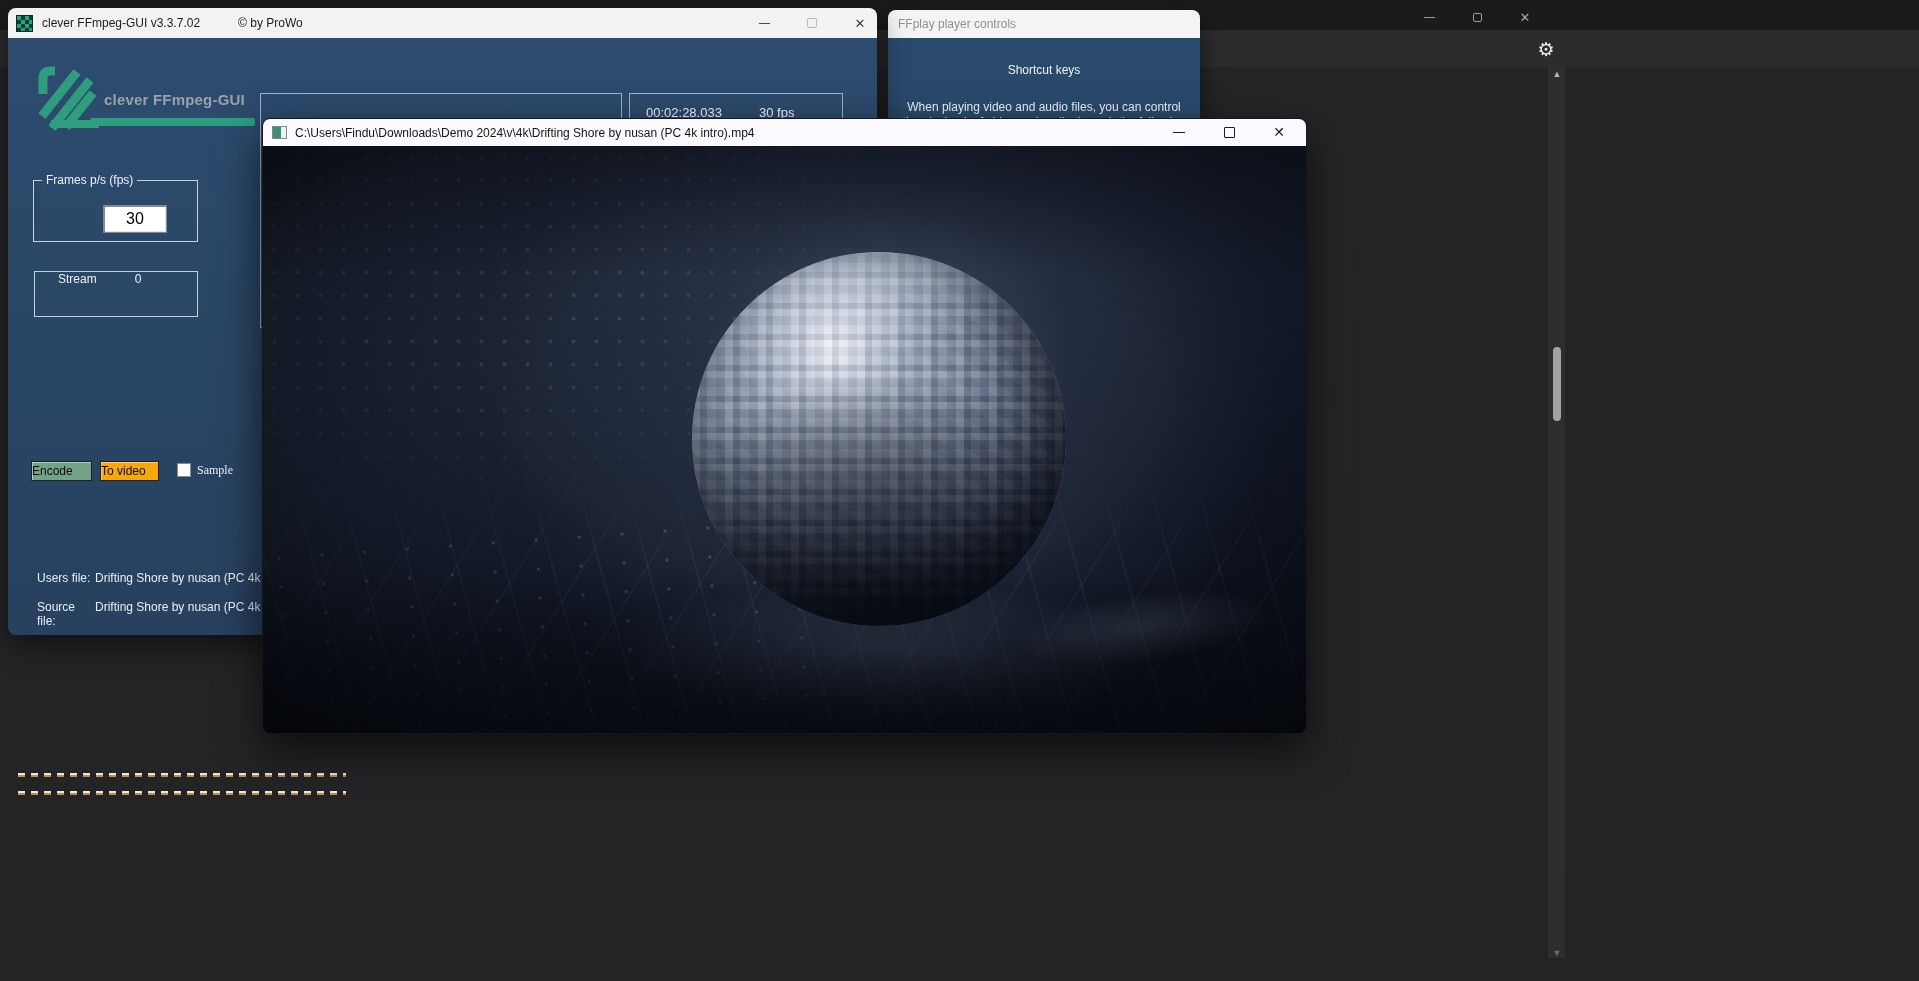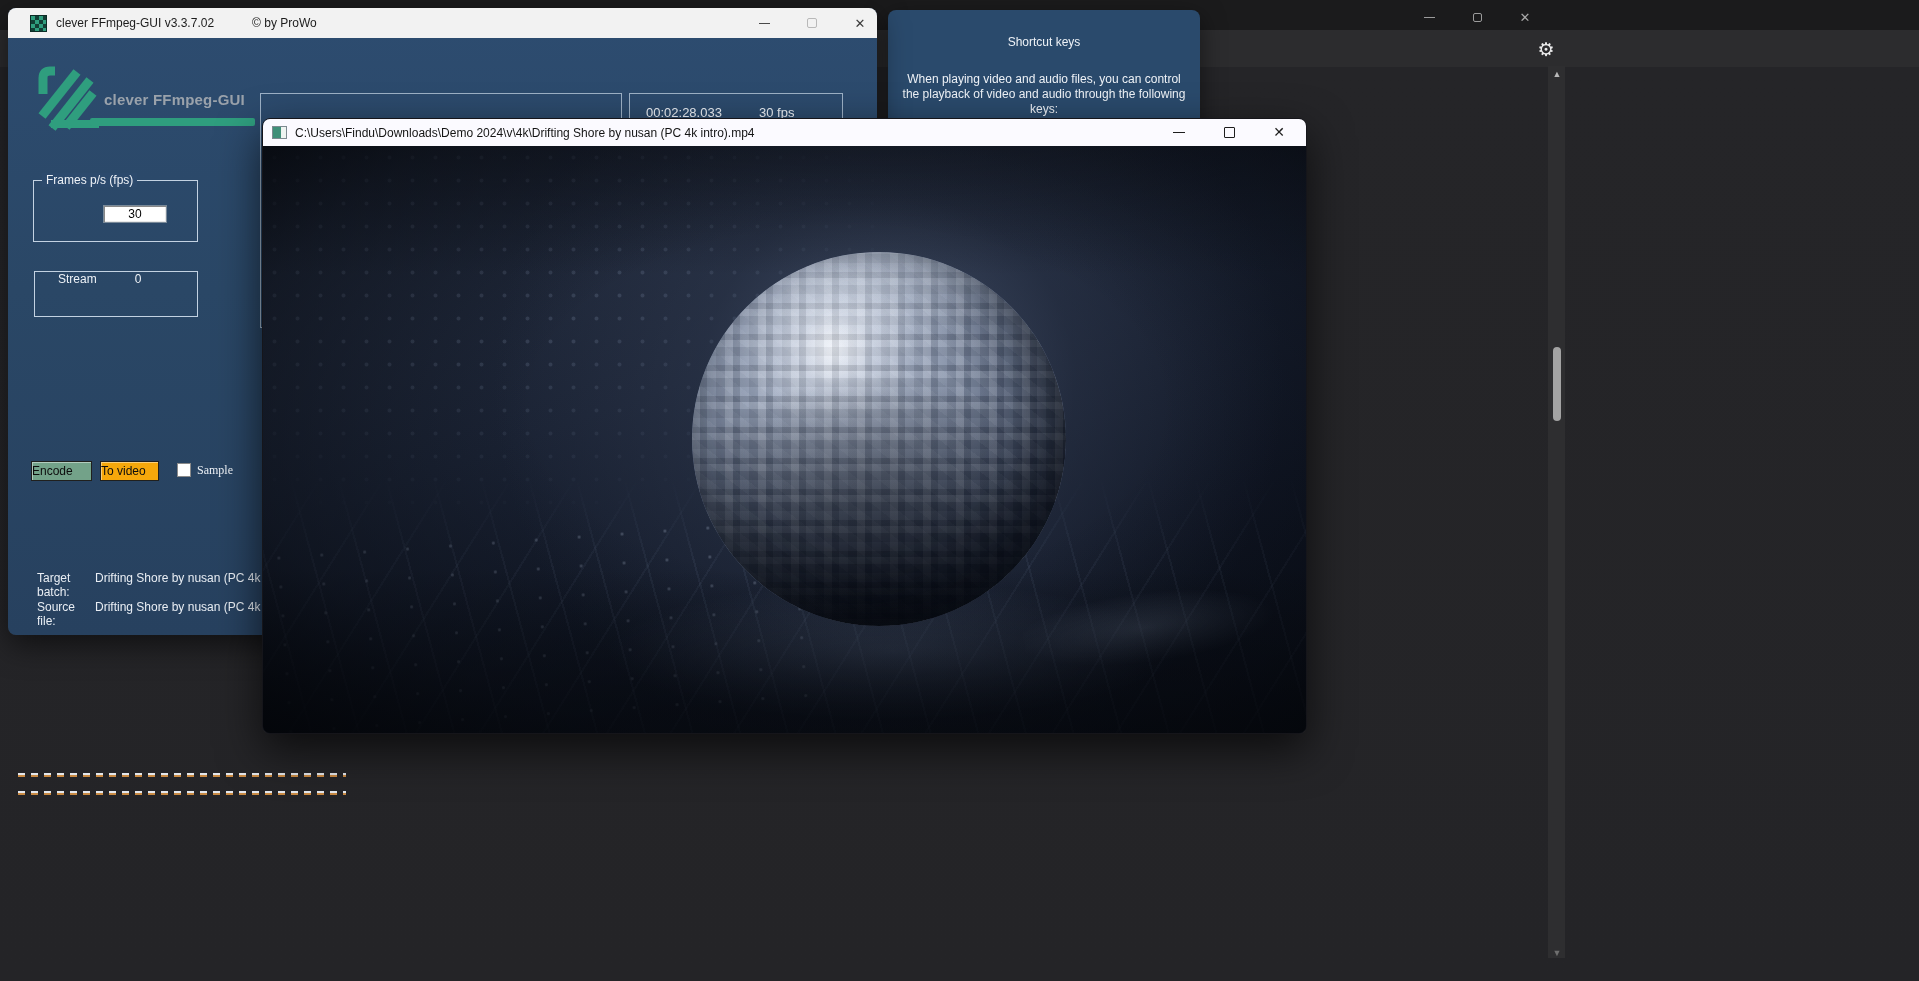--- a/index.html
+++ b/index.html
@@ -32,21 +32,21 @@
       repeating-linear-gradient(90deg,#c98a43 0 7px,rgba(0,0,0,0) 7px 13px);
     background-size:100% 2px,100% 2px; background-position:0 0,0 2px; background-repeat:no-repeat; }
   .dash-1 { top:773px; } .dash-2 { top:791px; }
 
   
   .titlebar-btn { display:inline-flex; align-items:center; justify-content:center; width:30px; height:22px; }
 
   
   .main-window { position:absolute; left:8px; top:8px; width:869px; height:627px; border-radius:8px;
     box-shadow:0 10px 30px rgba(0,0,0,.55); z-index:10; overflow:hidden; background:linear-gradient(180deg,#2d4c70 0%,#2a4766 45%,#27415f 100%); }
-  .main-titlebar { position:relative; height:30px; background:#f2f2f2; display:flex; align-items:center; padding-left:22px; }
+  .main-titlebar { position:relative; height:30px; background:#f2f2f2; display:flex; align-items:center; padding-left:8px; }
   .app-icon { width:17px; height:17px; margin-right:9px; border:1px solid #0c2c26;
     background:repeating-conic-gradient(#123f35 0% 25%, #2f9e7e 0% 50%); background-size:8px 8px; }
   .main-title { font-size:12px; color:#1c1c1c; }
   .main-title-copy { font-size:12px; color:#1c1c1c; margin-left:38px; }
   .main-ctls { position:absolute; right:2px; top:4px; display:flex; gap:18px; }
   .glyph-min-d { width:11px; border-top:1px solid #4a4a4a; }
   .glyph-max-faded { width:10px; height:10px; border:1px solid #b9b9b9; border-radius:2px; }
   .glyph-close-x { color:#3c3c3c; font-size:13px; line-height:1; }
 
   .main-body { position:relative; height:597px; }
@@ -62,22 +62,22 @@
   .ve-title { margin-top:21px; text-align:center; font-size:17px; color:#f2f6fa; }
 
   
   .stats-panel { position:absolute; left:621px; top:55px; width:214px; height:235px; border:1px solid #9db1c6; padding:11px 0 0 16px; }
   .stats-row { display:flex; font-size:13px; color:#eef2f7; line-height:16px; }
   .stats-left { width:113px; }
 
   
   .fps-group { position:absolute; left:25px; top:142px; width:165px; height:62px; border:1px solid #c3d2e2; }
   .fps-legend { position:absolute; left:8px; top:-8px; padding:0 4px; font-size:12px; color:#eef2f7; background:#2c4a6d;text-align:right; }
-  .fps-input { position:absolute; left:69px; top:24px; width:64px; height:18px; background:#fff; border:1px solid #7a8a99;
-    box-shadow:inset 1px 1px 0 #888, inset -1px -1px 0 #e8e8e8; font-size:12px; color:#000; text-align:center; font-family:"Liberation Sans",sans-serif; }
+  .fps-input { position:absolute; left:69px; top:24px; width:64px; height:28px; background:#fff; border:1px solid #7a8a99;
+    box-shadow:inset 1px 1px 0 #888, inset -1px -1px 0 #e8e8e8; font-size:16px; color:#000; text-align:center; font-family:"Liberation Sans",sans-serif; }
 
   
   .stream-box { position:absolute; left:26px; top:233px; width:164px; height:46px; border:1px solid #c3d2e2; display:flex; }
   .stream-label { margin-left:23px; font-size:12px; color:#eef2f7; }
   .stream-value { margin-left:38px; font-size:12px; color:#eef2f7; }
 
   
   .btn { position:absolute; top:423px; height:20px; border:1px solid #20201e; font-size:12px; color:#0d0d0d; text-align:left; line-height:18px; }
   .btn-encode { left:23px; width:61px; background:#73a289; box-shadow:inset 1px 1px 0 rgba(255,255,255,.45); }
   .btn-batch  { left:92px; width:59px; background:#f6a80b; box-shadow:inset 1px 1px 0 rgba(255,255,255,.45); }
@@ -173,20 +173,23 @@
 
   <div class="scroll-track"></div>
   <div class="scroll-up">▲</div>
   <div class="scroll-thumb"></div>
   <div class="scroll-down">▼</div>
 
   <div class="dash-line dash-1"></div>
   <div class="dash-line dash-2"></div>
 
   <div class="ffplay-window">
+    <div class="ffplay-titlebar">
+      <span class="ffplay-title">FFplay player controls</span>
+    </div>
     <div class="ffplay-body">
       <div class="ffplay-head">Shortcut keys</div>
       <div class="ffplay-line first">When playing video and audio files, you can control</div>
       <div class="ffplay-line">the playback of video and audio through the following keys:</div>
     </div>
   </div>
 
   <div class="main-window">
     <div class="main-titlebar">
       <span class="app-icon"></span>
@@ -249,21 +252,21 @@
         <span class="stream-label">Stream</span>
         <span class="stream-value">0</span>
       </div>
 
       <div class="btn btn-encode">Encode</div>
       <div class="btn btn-batch">To video</div>
       <div class="sample-check"></div>
       <div class="sample-label">Sample</div>
 
       <div class="file-row target-row">
-        <span class="lab">Target batch:</span>
+        <span class="lab">Users file:</span>
         <span class="val">Drifting Shore by nusan (PC 4k intro</span>
       </div>
       <div class="file-row source-row">
         <span class="lab">Source file:</span>
         <span class="val">Drifting Shore by nusan (PC 4k intro</span>
       </div>
 
     </div>
   </div>
 

